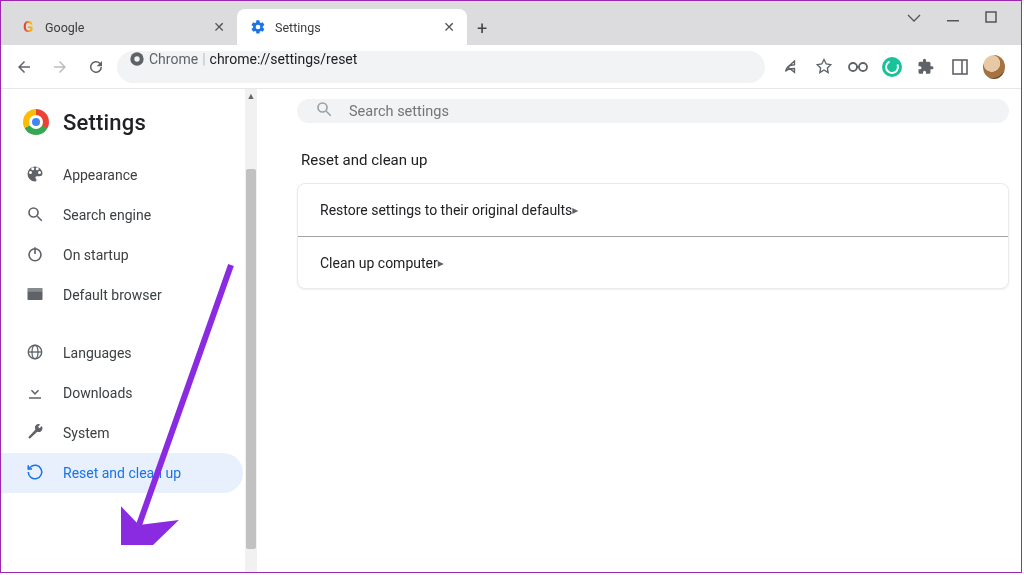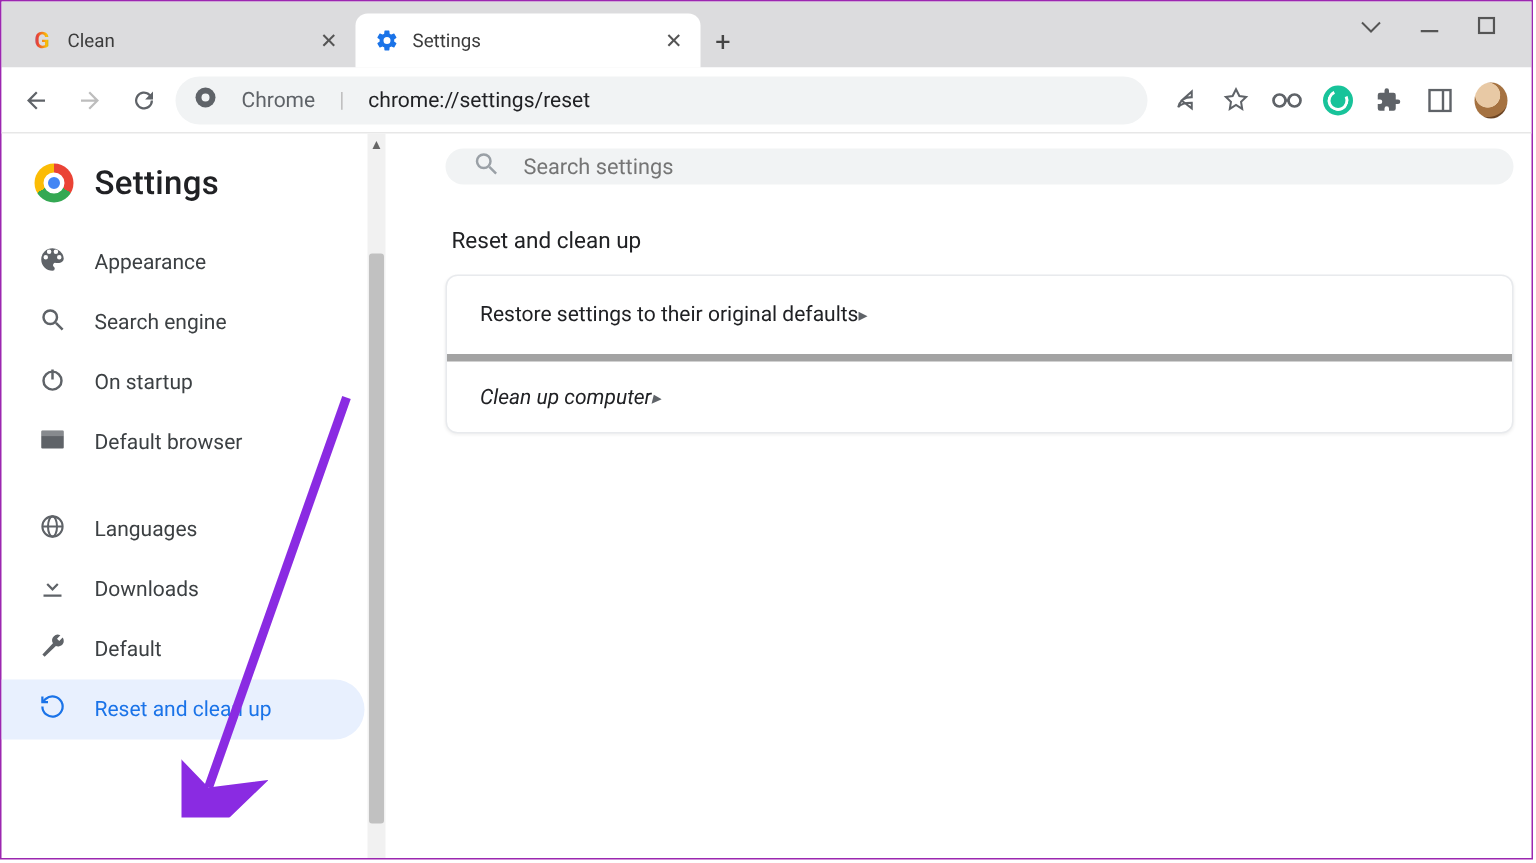--- a/index.html
+++ b/index.html
@@ -15,21 +15,21 @@
   .tab.active { background: #fff; }
   .tab .favicon { width: 18px; height: 18px; display: flex; align-items: center; justify-content: center; }
   .tab .tabtitle { flex: 1; }
   .tab .tabclose { color: #555; font-size: 14px; cursor: pointer; }
   .newtab { width: 30px; text-align: center; color: #444; font-size: 18px; padding-bottom: 6px; cursor: pointer; }
 
   
   .toolbar { height: 44px; background: #fff; border-bottom: 1px solid #e7e7e7; display: flex; align-items: center; padding: 0 8px; gap: 6px; }
   .tbtn { width: 30px; height: 30px; display: flex; align-items: center; justify-content: center; color: #5f6368; border-radius: 50%; cursor: pointer; }
   .tbtn.disabled { color: #bdbdbd; }
-  .omnibox { flex: 1; height: 32px; background: #f1f3f4; border-radius: 16px; display: flex; align-items: center; padding: 0 12px; gap: 16px; color: #202124; font-size: 14px; }
+  .omnibox { flex: 1; height: 32px; background: #f1f3f4; border-radius: 16px; display: flex; padding: 0 12px; gap: 4px; color: #202124; font-size: 14px; }
   .omnibox .pill-left { color: #5f6368; }
   .omnibox .divider { color: #bdbdbd; }
   .right-icons { display: flex; align-items: center; gap: 12px; padding: 0 8px; }
   .ricon { width: 22px; height: 22px; display: flex; align-items: center; justify-content: center; color: #5f6368; }
   .avatar { width: 24px; height: 24px; border-radius: 50%; background: radial-gradient(circle at 40% 35%, #e8c9a5 0 40%, #a57241 42% 70%, #6b4423 73% 100%); }
   .grammarly { width: 20px; height: 20px; border-radius: 50%; background: #18c39a; position: relative; }
   .grammarly::after { content: ""; position: absolute; inset: 3px; border: 2px solid #fff; border-top-color: transparent; border-radius: 50%; transform: rotate(20deg); }
 
   
   .content { position: absolute; top: 88px; left: 0; right: 0; bottom: 0; display: flex; }
@@ -52,21 +52,21 @@
   .scrollarrow { height: 14px; display:flex; align-items:center; justify-content:center; font-size:9px; color:#666; }
   .scrollthumb { position:absolute; top:80px; left:1px; width:10px; height:380px; background:#c1c1c1; border-radius:2px; }
 
   
   .main { flex: 1; padding: 10px 12px 0 40px; }
   .searchpill { height: 24px; background: #f1f3f4; border-radius: 20px; display: flex; align-items: center; padding: 0 18px; gap: 16px; }
   .searchpill input { border: none; background: transparent; outline: none; font-size: 14.5px; color: #3c4043; flex: 1; }
   .section-title { font-size: 15px; color: #202124; margin: 28px 0 14px 4px; }
   .card { background: #fff; border: 1px solid #e8eaed; border-radius: 8px; box-shadow: 0 1px 2px rgba(60,64,67,.08); }
   .row { height: 52px; display: flex; align-items: center; justify-content: flex-start; padding: 0 22px; font-size: 14px; color: #202124; cursor: pointer; }
-  .row + .row { border-top: 5px solid #a3a3a3; font-style: italic; }
+  .row + .row { border-top: 1px solid #a3a3a3; }
   .chev { color: #5f6368; font-size: 12px; }
 
   
   .arrow-svg { position: absolute; left: 120px; top: 254px; z-index: 30; pointer-events: none; }
 
   
   .g-favicon { font-weight: 700; font-size: 15px; background: linear-gradient(90deg,#4285f4,#ea4335,#fbbc05,#34a853); -webkit-background-clip: text; background-clip: text; color: transparent; }
   .gear-favicon svg { fill:#1a73e8; }
 </style>
 </head>
@@ -80,21 +80,21 @@
         <rect y="9" width="12" height="1.5" fill="#555"></rect>
       </svg></span>
   <span><svg width="12" height="12" viewBox="0 0 12 12">
         <rect x="1" y="1" width="10" height="10" stroke="#555" stroke-width="1.5" fill="none"></rect>
       </svg></span>
 </div>
 
 <div class="tabstrip">
   <div class="tab">
     <span class="favicon g-favicon">G</span>
-    <span class="tabtitle">Clean</span>
+    <span class="tabtitle">Google</span>
     <span class="tabclose">✕</span>
   </div>
   <div class="tab active">
     <span class="favicon gear-favicon">
       <svg width="16" height="16" viewBox="0 0 24 24">
           <path d="M19.14,12.94a7,7,0,0,0,.05-.94,7,7,0,0,0-.05-.94l2.11-1.65a.5.5,0,0,0,.12-.64l-2-3.46a.5.5,0,0,0-.61-.22l-2.49,1a7,7,0,0,0-1.63-.94L14.4,2.5A.5.5,0,0,0,13.91,2H9.91a.5.5,0,0,0-.49.42L9.18,5.15a7,7,0,0,0-1.63.94l-2.49-1a.5.5,0,0,0-.61.22l-2,3.46a.5.5,0,0,0,.12.64L4.68,11.06a7,7,0,0,0-.05.94,7,7,0,0,0,.05.94L2.57,14.59a.5.5,0,0,0-.12.64l2,3.46a.5.5,0,0,0,.61.22l2.49-1a7,7,0,0,0,1.63.94l.24,2.65a.5.5,0,0,0,.49.42h4a.5.5,0,0,0,.49-.42l.24-2.65a7,7,0,0,0,1.63-.94l2.49,1a.5.5,0,0,0,.61-.22l2-3.46a.5.5,0,0,0-.12-.64ZM12,15.5A3.5,3.5,0,1,1,15.5,12,3.5,3.5,0,0,1,12,15.5Z"></path>
         </svg>
     </span>
     <span class="tabtitle">Settings</span>
     <span class="tabclose">✕</span>
@@ -217,21 +217,21 @@
       <div class="navitem">
         <span class="nicon"><svg width="18" height="18" viewBox="0 0 24 24" fill="#5f6368">
               <path d="M12 3v10l4-4 1.4 1.4L12 16 6.6 10.4 8 9l4 4V3zM4 19h16v2H4z"></path>
             </svg></span>
         <span>Downloads</span>
       </div>
       <div class="navitem">
         <span class="nicon"><svg width="18" height="18" viewBox="0 0 24 24" fill="#5f6368">
               <path d="M22 7a5 5 0 0 1-7 4.6L5 21l-2-2 9.4-10A5 5 0 0 1 19 2l-3 3 2 2 3-3a5 5 0 0 1 1 3z"></path>
             </svg></span>
-        <span>Default</span>
+        <span>System</span>
       </div>
       <div class="navitem active">
         <span class="nicon"><svg width="18" height="18" viewBox="0 0 24 24" fill="none" stroke="#1a73e8" stroke-width="2">
               <path d="M3 12a9 9 0 1 0 3-6.7L3 8"></path>
               <polyline points="3 3 3 8 8 8"></polyline>
             </svg></span>
         <span>Reset and clean up</span>
       </div>
     </div>
 

